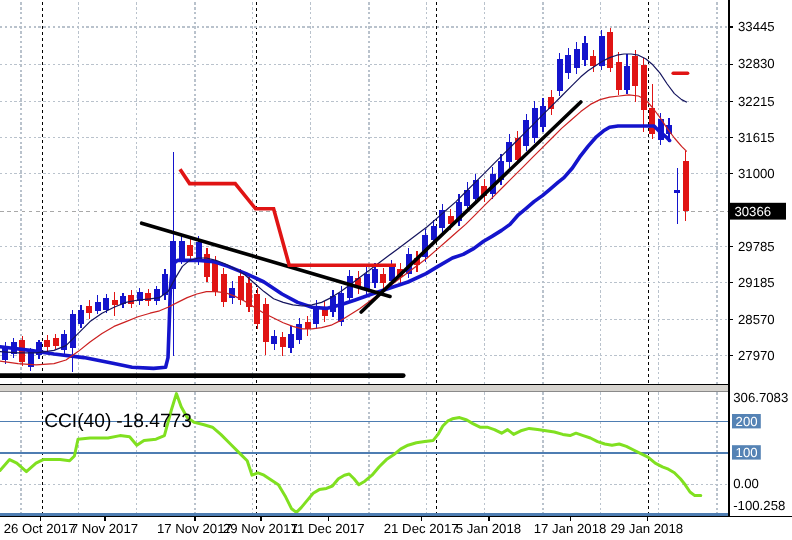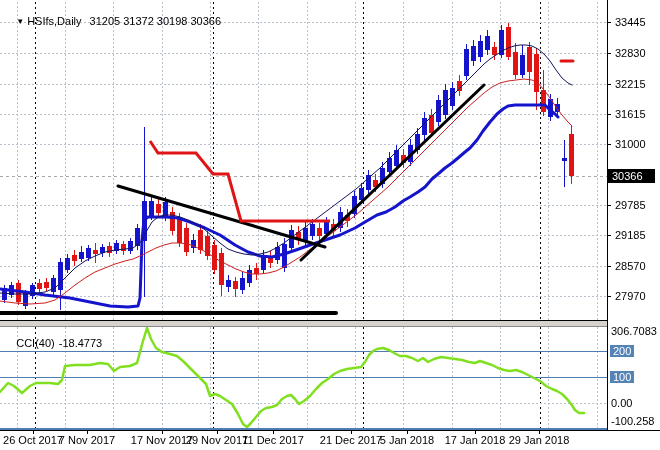--- a/index.html
+++ b/index.html
@@ -2,21 +2,21 @@
 <html><head>
 <meta charset="utf-8">
 <style>
   html,body{margin:0;padding:0;background:#fff;}
   .window{position:relative;width:660px;height:450px;background:#ffffff;overflow:hidden;
           font-family:"Liberation Sans",sans-serif;}
   #chart-svg{position:absolute;left:0;top:0;}
   .title-row{position:absolute;left:4px;top:3px;font-size:11px;color:#000;white-space:pre;}
   .title-row .marker{font-size:8px;vertical-align:1px;margin-right:3px;}
   .title-row .sym{margin-right:8px;}
-  .cci-title{position:absolute;left:4px;top:325px;font-size:11px;color:#000;white-space:pre;}
+  .cci-title{position:absolute;left:19px;top:325px;font-size:16px;color:#000;white-space:pre;}
   .cci-title span{margin-right:4px;}
 </style>
 </head>
 <body>
 
 <div class="window">
   <svg id="chart-svg" width="660" height="450">
       <rect x="0" y="0" width="660" height="450" fill="#ffffff"></rect>
       <g shape-rendering="crispEdges">
         <line x1="17.5" y1="2" x2="17.5" y2="320" stroke="#b9c2cc" stroke-dasharray="2,2"></line>
@@ -304,19 +304,16 @@
         <line x1="407.5" y1="431" x2="407.5" y2="434" stroke="#000" shape-rendering="crispEdges"></line>
         <text x="407" y="444" fill="#000000" text-anchor="middle">5 Jan 2018</text>
         <line x1="475.5" y1="431" x2="475.5" y2="434" stroke="#000" shape-rendering="crispEdges"></line>
         <text x="475" y="444" fill="#000000" text-anchor="middle">17 Jan 2018</text>
         <line x1="539.5" y1="431" x2="539.5" y2="434" stroke="#000" shape-rendering="crispEdges"></line>
         <text x="539" y="444" fill="#000000" text-anchor="middle">29 Jan 2018</text>
       </g>
       <rect x="0" y="0" width="607" height="320" fill="none" pointer-events="all"></rect>
       <rect x="0" y="327" width="607" height="103" fill="none" pointer-events="all"></rect>
     </svg>
-  <div class="title-row">
-    <span class="marker">▼</span><span class="sym">HSIfs,Daily</span><span>31205 31372 30198 30366</span>
-  </div>
   <div class="cci-title">
     <span>CCI(40)</span><span>-18.4773</span>
   </div>
 </div>
 
 </body></html>

